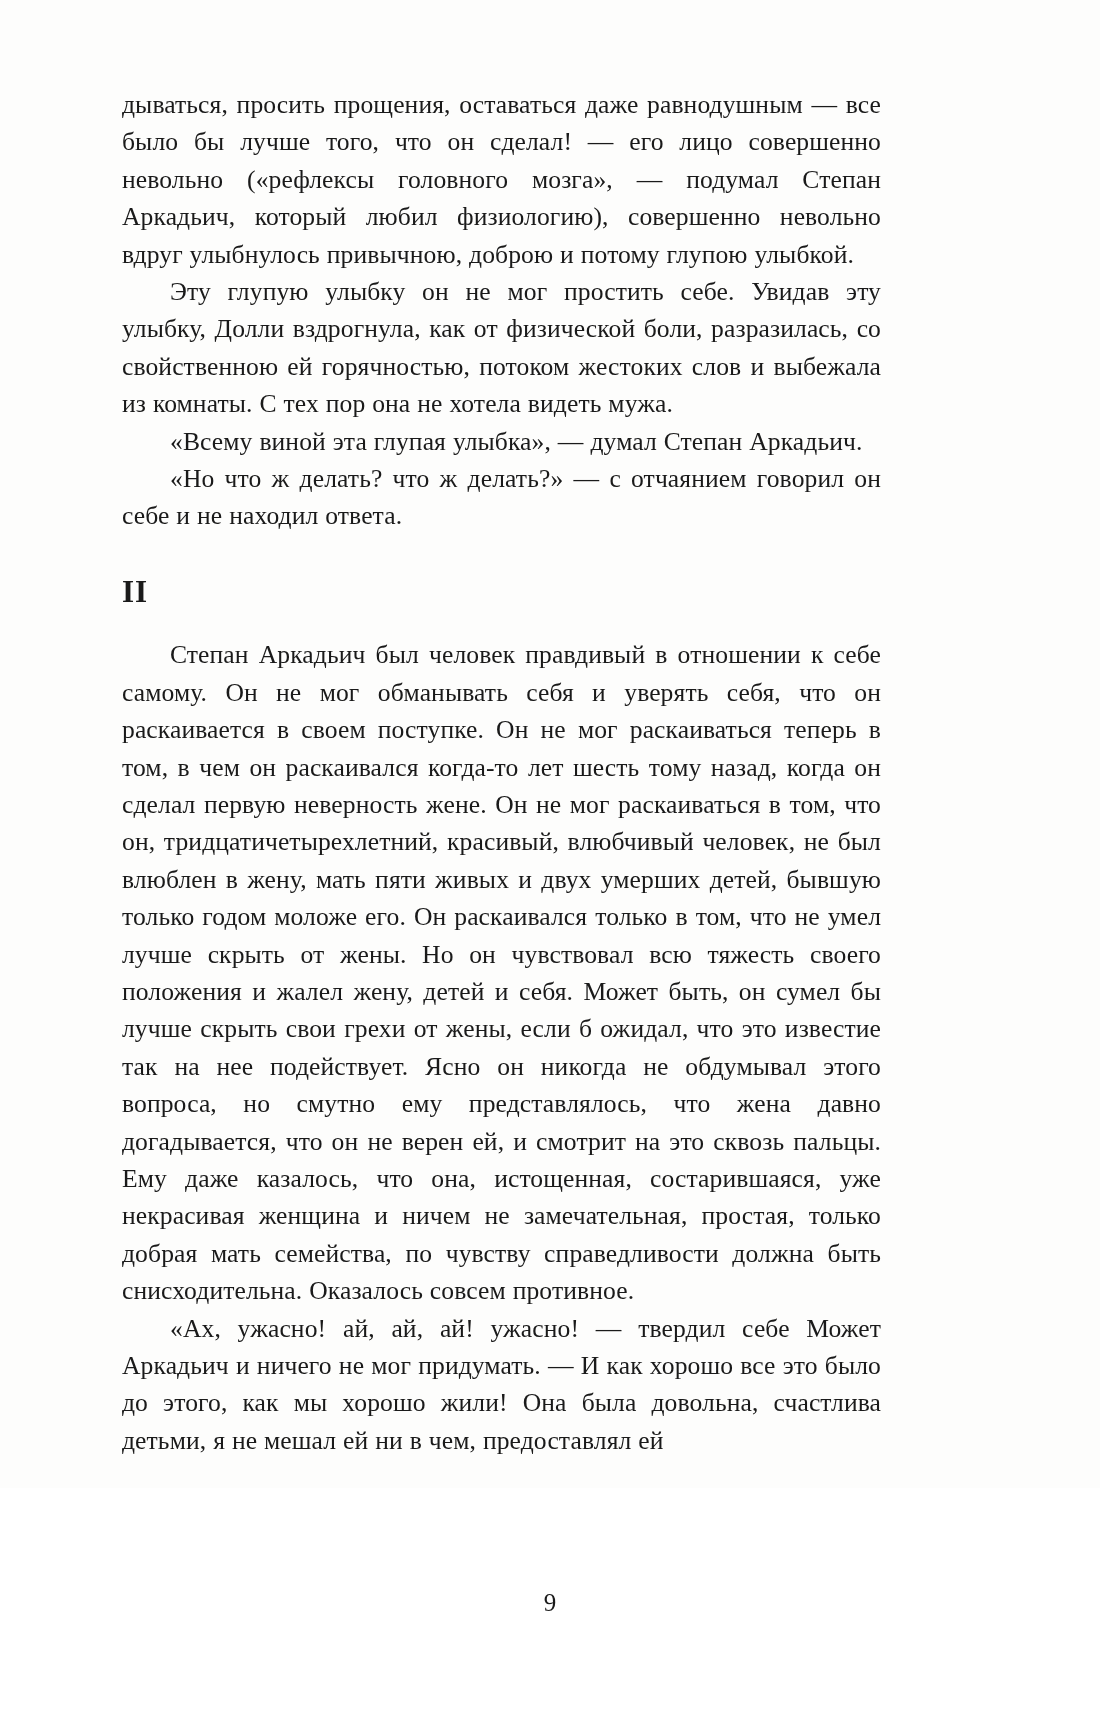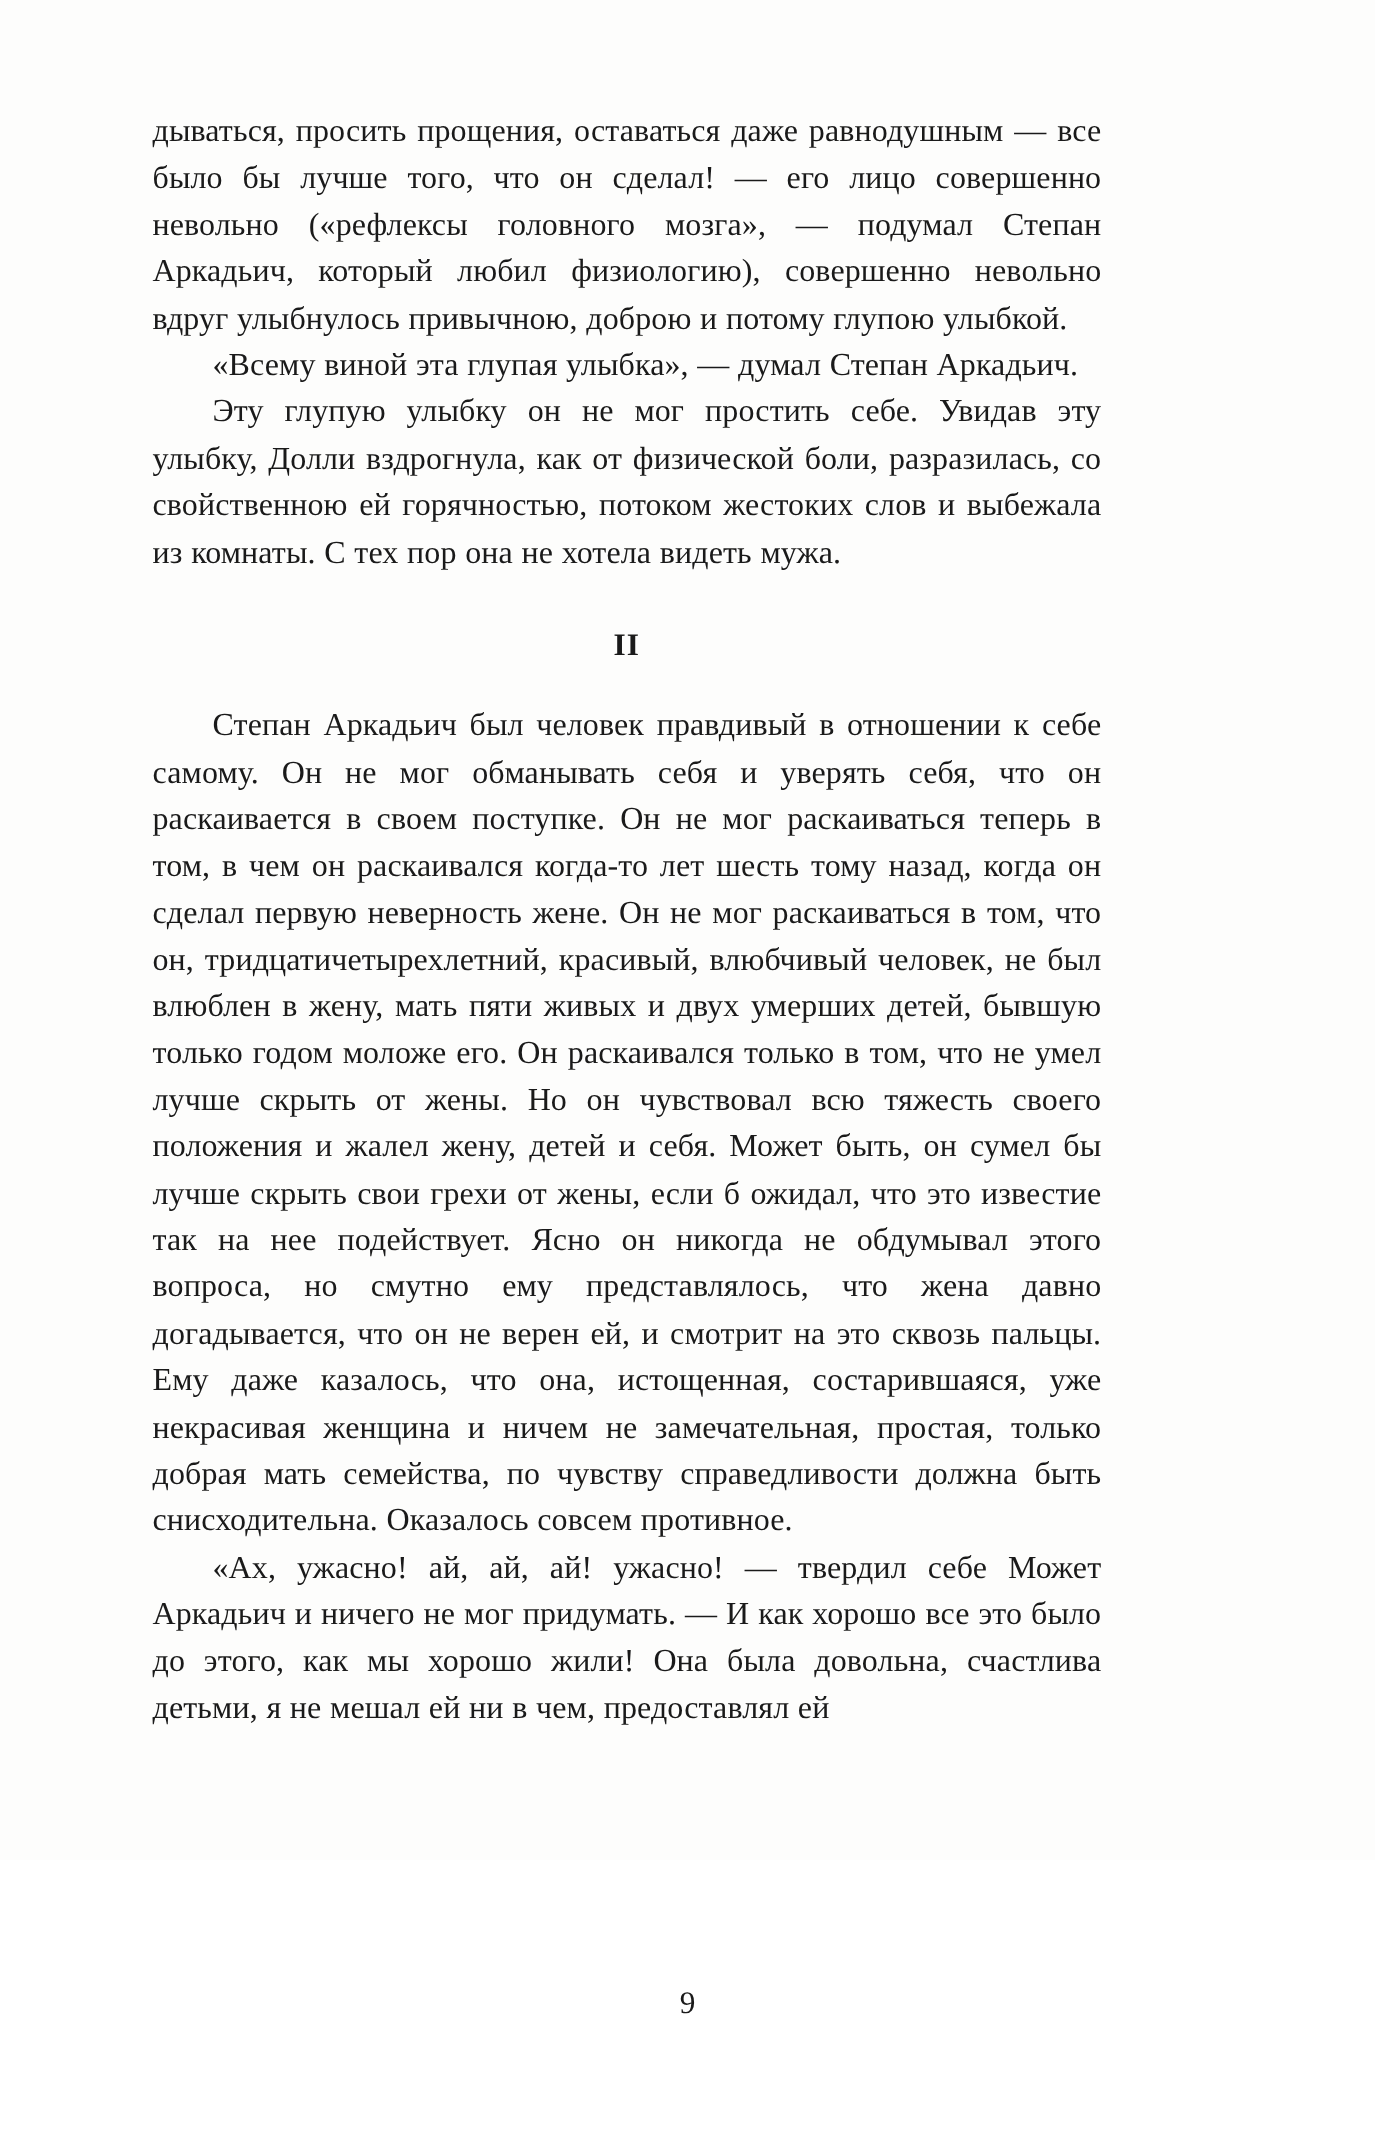--- a/index.html
+++ b/index.html
@@ -46,22 +46,21 @@
   }
 
   
   p.para.continuation {
     text-indent: 0;
   }
 
   
   .chapter-heading {
     margin: 0;
-    text-align: center;
-    font-size: 25px;
+    font-size: 31px;
     font-weight: bold;
     line-height: 37.4px;
     padding-top: 38px;
     padding-bottom: 26px;
     letter-spacing: 1px;
   }
 
   
   .folio {
     position: absolute;
@@ -76,24 +75,25 @@
 </style>
 </head>
 <body>
 
 <div class="page">
 
   <div class="text-block">
 
     <p class="para continuation">дываться, просить прощения, оставаться даже равнодушным — все было бы лучше того, что он сделал! — его лицо совершенно невольно («рефлексы головного мозга», — подумал Степан Аркадьич, который любил физиологию), совершенно невольно вдруг улыбнулось привычною, доброю и потому глупою улыбкой.</p>
 
+    <p class="para">Эту глупую улыбку он не мог простить себе. Увидав эту улыбку, Долли вздрогнула, как от физической боли, разразилась, со свойственною ей горячностью, потоком жестоких слов и выбежала из комнаты. С тех пор она не хотела видеть мужа.</p>
+
     <p class="para">«Всему виной эта глупая улыбка», — думал Степан Аркадьич.</p>
 
-    <p class="para">Эту глупую улыбку он не мог простить себе. Увидав эту улыбку, Долли вздрогнула, как от физической боли, разразилась, со свойственною ей горячностью, потоком жестоких слов и выбежала из комнаты. С тех пор она не хотела видеть мужа.</p>
-
+    <p class="para">«Но что ж делать? что ж делать?» — с отчаянием говорил он себе и не находил ответа.</p>
 
     <h2 class="chapter-heading">II</h2>
 
     <p class="para">Степан Аркадьич был человек правдивый в отношении к себе самому. Он не мог обманывать себя и уверять себя, что он раскаивается в своем поступке. Он не мог раскаиваться теперь в том, в чем он раскаивался когда-то лет шесть тому назад, когда он сделал первую неверность жене. Он не мог раскаиваться в том, что он, тридцатичетырехлетний, красивый, влюбчивый человек, не был влюблен в жену, мать пяти живых и двух умерших детей, бывшую только годом моложе его. Он раскаивался только в том, что не умел лучше скрыть от жены. Но он чувствовал всю тяжесть своего положения и жалел жену, детей и себя. Может быть, он сумел бы лучше скрыть свои грехи от жены, если б ожидал, что это известие так на нее подействует. Ясно он никогда не обдумывал этого вопроса, но смутно ему представлялось, что жена давно догадывается, что он не верен ей, и смотрит на это сквозь пальцы. Ему даже казалось, что она, истощенная, состарившаяся, уже некрасивая женщина и ничем не замечательная, простая, только добрая мать семейства, по чувству справедливости должна быть снисходительна. Оказалось совсем противное.</p>
 
     <p class="para">«Ах, ужасно! ай, ай, ай! ужасно! — твердил себе Может Аркадьич и ничего не мог придумать. — И как хорошо все это было до этого, как мы хорошо жили! Она была довольна, счастлива детьми, я не мешал ей ни в чем, предоставлял ей</p>
 
   </div>
 
   <div class="folio">9</div>

